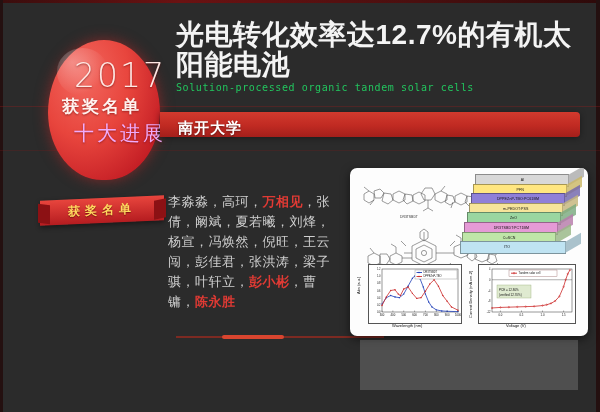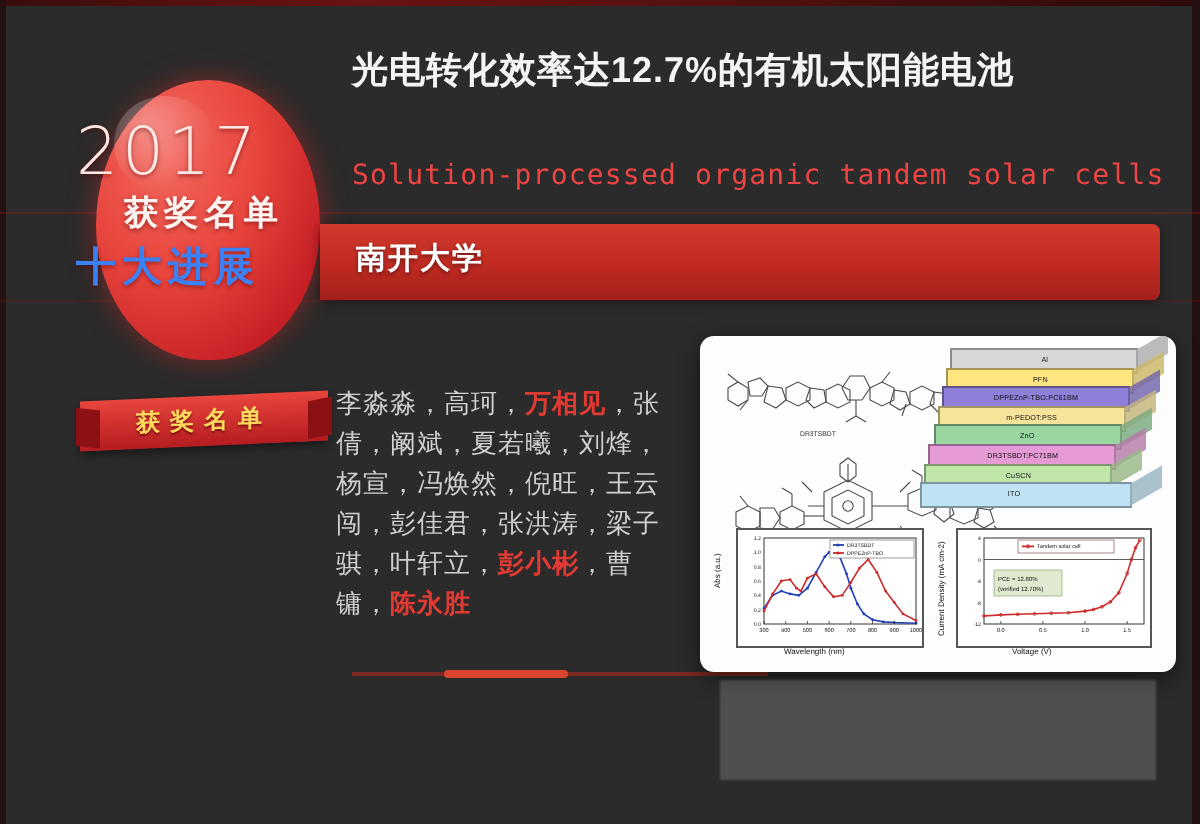--- a/index.html
+++ b/index.html
@@ -20,46 +20,46 @@
   .glow-a{position:absolute;left:0;top:106px;width:600px;height:1px;background:rgba(150,30,30,.35);}
   .glow-b{position:absolute;left:0;top:150px;width:600px;height:1px;background:rgba(120,25,25,.28);}
 
   
   .badge{position:absolute;left:38px;top:40px;width:128px;height:152px;}
   .badge-ell{position:absolute;left:10px;top:0;width:112px;height:140px;border-radius:50% 50% 48% 48%/52% 52% 48% 48%;
     background:radial-gradient(ellipse at 32% 26%, #f2675e 0%, #e8453d 42%, #c62026 78%, #9e1419 100%);
     box-shadow:0 0 14px rgba(200,40,40,.55);}
   .badge-ell:after{content:"";position:absolute;left:8%;top:6%;width:46%;height:34%;border-radius:50%;
     background:radial-gradient(ellipse at 30% 30%, rgba(255,255,255,.30), rgba(255,255,255,0) 70%);}
-  .badge-year{position:absolute;left:0;top:16px;width:128px;text-align:left;color:#ffe8e4;
+  .badge-year{position:absolute;left:0;top:16px;width:128px;text-align:right;color:#ffe8e4;
     font-size:33px;letter-spacing:2px;font-family:"DejaVu Sans",sans-serif;font-weight:300;
     text-shadow:0 1px 2px rgba(90,0,0,.55);}
   .badge-l1{position:absolute;left:0;top:55px;width:128px;text-align:center;color:#fff3f0;
     font-size:17px;letter-spacing:3px;font-weight:600;text-shadow:0 1px 2px rgba(90,0,0,.5);}
-  .badge-l2{position:absolute;left:0;top:80px;width:128px;text-align:left;color:#3b82f6;
-    font-size:20px;letter-spacing:3px;font-weight:700;text-shadow:0 1px 2px rgba(90,0,0,.5);}
+  .badge-l2{position:absolute;left:0;top:80px;width:128px;text-align:right;color:#f0abfc;
+    font-size:20px;letter-spacing:3px;font-weight:400;text-shadow:0 1px 2px rgba(90,0,0,.5);}
   .ribbon{position:absolute;left:2px;top:158px;width:124px;height:25px;
     background:linear-gradient(180deg,#e8453d,#b51c20);
     transform:skewY(-2.5deg);box-shadow:0 2px 5px rgba(0,0,0,.45);}
   .ribbon:before{content:"";position:absolute;left:-2px;top:4px;width:12px;height:19px;
     background:#8c1114;transform:skewY(9deg);}
   .ribbon:after{content:"";position:absolute;right:-2px;top:4px;width:12px;height:19px;
     background:#8c1114;transform:skewY(-9deg);}
   .ribbon-text{position:absolute;left:0;top:0;width:124px;height:25px;line-height:25px;text-align:center;
     color:#ffd95e;font-size:12px;letter-spacing:5px;font-weight:700;text-shadow:0 1px 1px rgba(80,0,0,.6);}
 
   
   .title-cn{position:absolute;left:176px;top:20px;width:412px;color:#f4f4f4;
-    font-size:18px;font-weight:700;line-height:30px;letter-spacing:.5px;}
-  .subtitle-en{position:absolute;left:176px;top:80px;width:412px;color:#ef4444;
-    font-family:"DejaVu Sans Mono","Liberation Mono",monospace;font-size:14px;line-height:16px;letter-spacing:.6px;}
-
-  .org-bar{position:absolute;left:160px;top:112px;width:420px;height:38px;
+    font-size:28px;font-weight:700;line-height:30px;letter-spacing:.5px;}
+  .subtitle-en{position:absolute;left:176px;top:80px;width:412px;color:#22c55e;
+    font-family:"DejaVu Sans Mono","Liberation Mono",monospace;font-size:10px;line-height:16px;letter-spacing:.6px;}
+
+  .org-bar{position:absolute;left:160px;top:112px;width:420px;height:25px;
     background:linear-gradient(180deg,#d23a2e 0%,#c02a22 55%,#a31f1b 100%);
-    border-radius:0 4px 4px 0;box-shadow:0 1px 6px rgba(0,0,0,.4);}
+    border-radius:0 4px 4px 0;box-shadow:0 1px 6px rgba(0,0,0,.4);font-family:Liberation Mono, monospace;}
   .org-text{position:absolute;left:18px;top:0;height:36px;line-height:36px;color:#ffffff;
     font-size:15px;font-weight:700;letter-spacing:1px;text-shadow:0 1px 2px rgba(0,0,0,.45);}
 
   
   .authors{position:absolute;left:168px;top:192px;width:172px;color:#cfcfcf;
     font-size:13px;line-height:20px;letter-spacing:.5px;text-align:left;}
   .authors .hl{color:#e03a34;font-weight:700;}
 
   .progress-line{position:absolute;left:176px;top:336px;width:208px;height:2px;background:#7d2a22;}
   .progress-fill{position:absolute;left:46px;top:-1px;width:62px;height:4px;background:#d9452f;border-radius:2px;}

